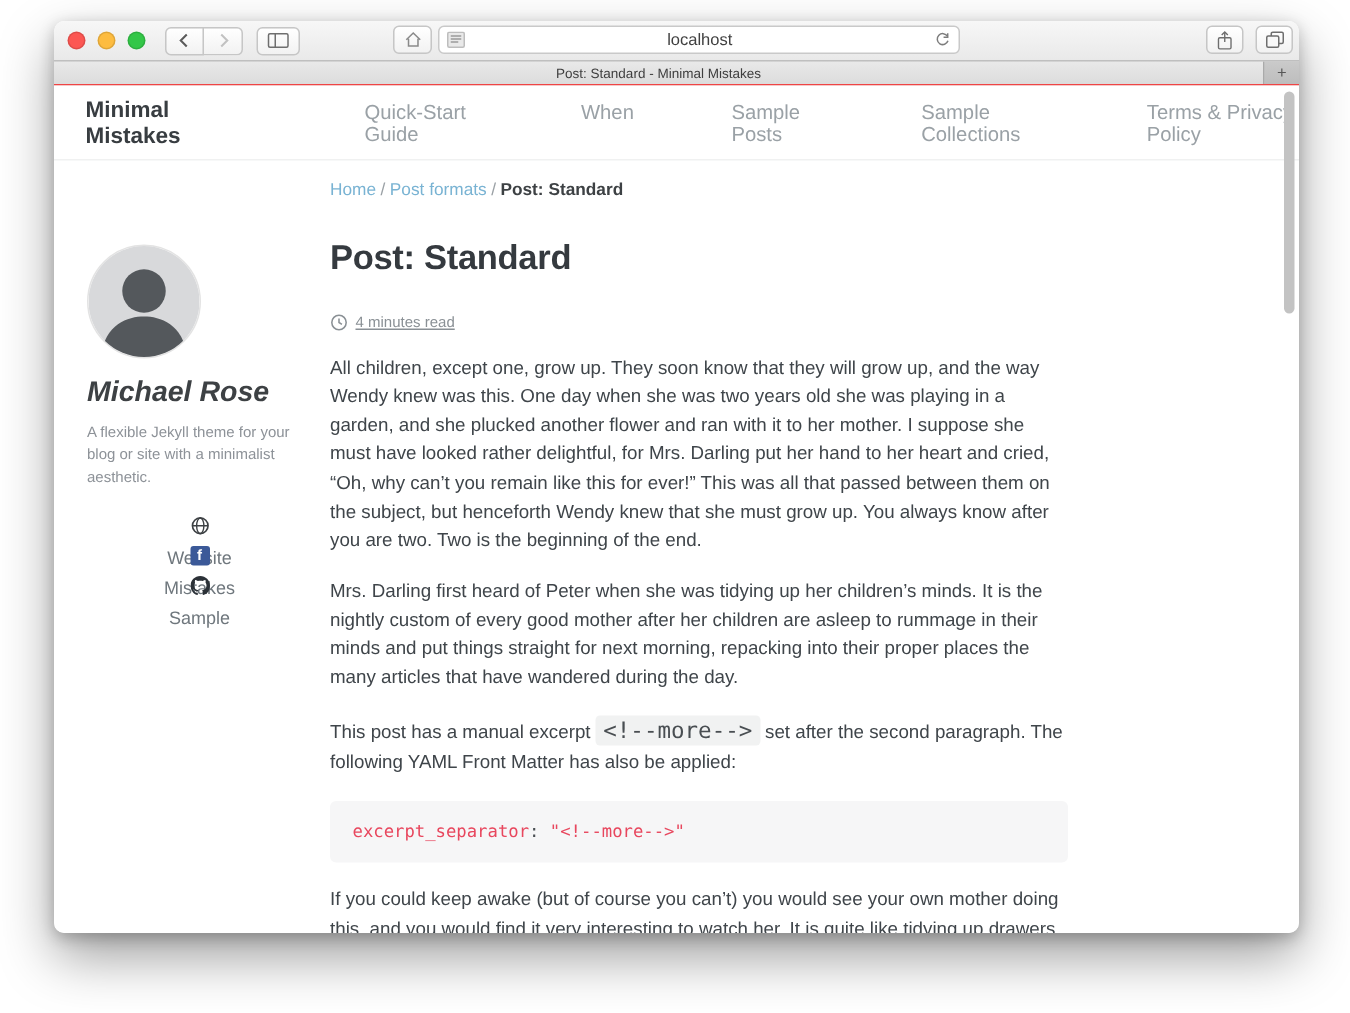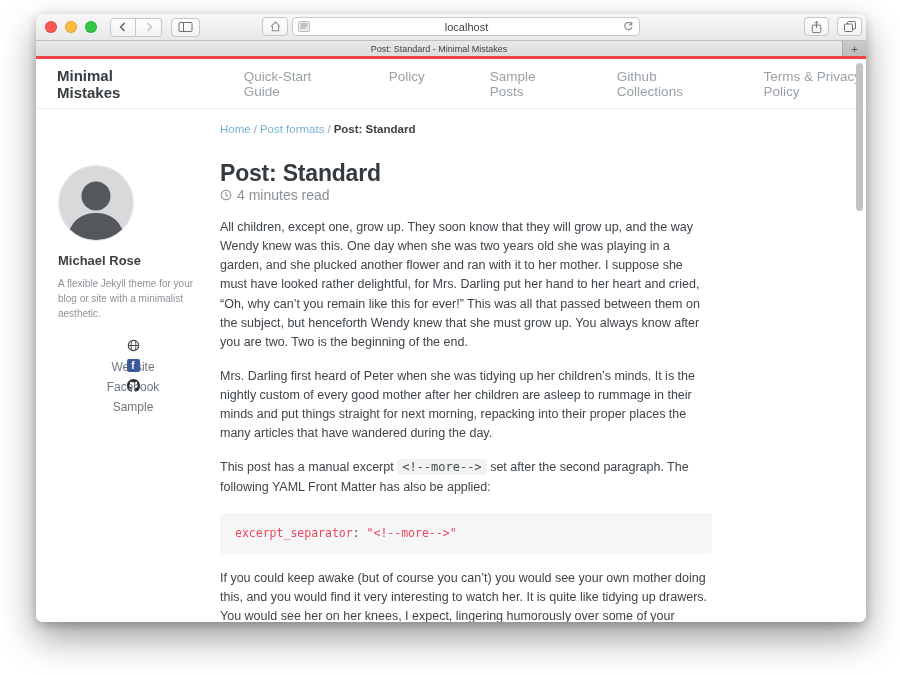--- a/index.html
+++ b/index.html
@@ -20,52 +20,52 @@
   .navgroup .chrome-btn:last-child{border-radius:0 4px 4px 0;border-left:none;}
   .sidebar-toggle{width:29px;margin-left:9px;}
   .home-btn{position:absolute;left:226px;top:3px;width:26px;}
   .url-field{position:absolute;left:256px;top:3px;width:348px;height:19px;box-sizing:border-box;
              background:#fff;border:1px solid #c9c9c9;border-radius:4px;display:flex;align-items:center;}
   .url-text{flex:1;text-align:center;font-size:11px;color:#404040;}
   .reader-icon{margin-left:5px;display:flex;}
   .refresh-icon{margin-right:5px;display:flex;}
   .share-btn{position:absolute;right:37px;top:3px;width:25px;}
   .tabs-btn{position:absolute;right:4px;top:3px;width:25px;}
-  .tabbar{height:15px;border-bottom:3px solid #ef4444;display:flex;background:#c6c6c6;}
+  .tabbar{height:15px;border-bottom:1px solid #ef4444;display:flex;background:#c6c6c6;}
   .active-tab{flex:1;background:linear-gradient(#e9e9e9,#dcdcdc);border-right:1px solid #aaaaaa;
               display:flex;align-items:center;justify-content:center;}
   .tab-title{font-size:9px;color:#3e3e3e;}
   .newtab{width:23px;background:linear-gradient(#cacaca,#bdbdbd);display:flex;align-items:center;
           justify-content:center;font-size:11px;color:#565656;}
   
   .page{height:565px;background:#fff;position:relative;overflow:hidden;}
   .scroll-thumb{position:absolute;top:4px;right:3px;width:7px;height:148px;border-radius:4px;background:#c3c3c3;}
   .masthead{height:49px;border-bottom:1px solid #f0f1f1;display:flex;align-items:center;padding-left:21px;}
   .brand{font-size:15px;font-weight:bold;color:#383d41;}
   .nav{display:flex;gap:25px;margin-left:41px;font-size:13.5px;color:#9aa1a6;}
   .nav span{cursor:default;margin-left:40px;}
   .content{display:flex;padding:12px 0 0 22px;}
   .side{width:150px;flex:none;margin-top:44px;}
   .avatar{width:74px;height:74px;border-radius:50%;overflow:hidden;border:1px solid #e3e3e3;}
-  .author-name{margin-top:12px;font-size:13px;font-weight:700;color:#3d4144;}
+  .author-name{margin-top:12px;font-size:19px;font-weight:700;color:#3d4144;font-style:italic;}
   .bio{margin-top:8px;font-size:10px;line-height:1.5;color:#8d9298;width:140px;}
   .slinks{margin-top:18px;}
   .slink{display:flex;align-items:center;gap:8px;height:20px;font-size:12px;color:#6f777d;flex-direction:column;}
   .sicon{width:13px;height:13px;flex:none;display:flex;align-items:center;justify-content:center;}
   .fb-badge{width:13px;height:13px;background:#3b5998;border-radius:2px;color:#fff;font-weight:bold;
             font-size:10px;display:flex;align-items:center;justify-content:center;line-height:1;}
   .main{width:492px;margin-left:12px;font-size:12.5px;color:#3f454a;}
   .breadcrumb{font-size:11.5px;color:#90969b;margin-top:2px;}
   .crumb-link{color:#79b3d3;}
   .crumb-sep{color:#9aa0a5;padding:0 3px;}
   .crumb-current{font-weight:bold;color:#3d4144;}
   .post-title{margin-top:25px;font-size:23px;font-weight:bold;color:#353a3f;letter-spacing:-.2px;}
-  .meta{margin-top:0;display:flex;align-items:center;gap:5px;font-size:14px;color:#8a9095;}
+  .meta{margin-top:24px;display:flex;align-items:center;gap:5px;font-size:10px;color:#8a9095;text-decoration:underline;}
   .para{margin:15px 0 0;line-height:1.53;}
-  .inline-code{font-family:"DejaVu Sans Mono","Liberation Mono",monospace;font-size:12px;background:#f1f2f2;
+  .inline-code{font-family:"DejaVu Sans Mono","Liberation Mono",monospace;font-size:15px;background:#f1f2f2;
                padding:1px 5px;border-radius:3px;color:#494e52;}
   .codeblock{margin-top:16px;background:#f6f6f7;border-radius:4px;padding:13px 15px;
              font-family:"DejaVu Sans Mono","Liberation Mono",monospace;font-size:11.5px;line-height:1.3;}
   .code-key{color:#e8475e;}
   .code-colon{color:#494e52;}
   .code-value{color:#e8475e;}
 </style>
 </head>
 <body>
 
@@ -140,23 +140,23 @@
       <div class="newtab">+</div>
     </div>
 
     <div class="page">
       <div class="scroll-thumb"></div>
 
       <div class="masthead">
         <span class="brand">Minimal Mistakes</span>
         <div class="nav">
           <span>Quick-Start Guide</span>
-          <span>Policy</span>
+          <span>When</span>
           <span>Sample Posts</span>
-          <span>Github Collections</span>
+          <span>Sample Collections</span>
           <span>Terms &amp; Privacy Policy</span>
         </div>
       </div>
 
       <div class="content">
 
         <div class="side">
           <div class="avatar">
             <svg width="74" height="74" viewBox="0 0 74 74">
               <rect width="74" height="74" fill="#d8d9db"></rect>
@@ -174,21 +174,21 @@
                     <ellipse cx="7" cy="7" rx="2.6" ry="5.6" fill="none" stroke="#3d4144" stroke-width="1"></ellipse>
                     <line x1="1.4" y1="7" x2="12.6" y2="7" stroke="#3d4144" stroke-width="1"></line>
                   </svg>
               </span>
               <span>Website</span>
             </div>
             <div class="slink">
               <span class="sicon">
                 <span class="fb-badge">f</span>
               </span>
-              <span>Facebook</span>
+              <span>Mistakes</span>
             </div>
             <div class="slink">
               <span class="sicon">
                 <svg width="13" height="13" viewBox="0 0 16 16">
                     <path fill="#2b3137" d="M8 0C3.58 0 0 3.58 0 8c0 3.54 2.29 6.53 5.47 7.59.4.07.55-.17.55-.38 0-.19-.01-.82-.01-1.49-2.01.37-2.53-.49-2.69-.94-.09-.23-.48-.94-.82-1.13-.28-.15-.68-.52-.01-.53.63-.01 1.08.58 1.23.82.72 1.21 1.87.87 2.33.66.07-.52.28-.87.51-1.07-1.78-.2-3.64-.89-3.64-3.95 0-.87.31-1.59.82-2.15-.08-.2-.36-1.02.08-2.12 0 0 .67-.21 2.2.82.64-.18 1.32-.27 2-.27s1.36.09 2 .27c1.53-1.04 2.2-.82 2.2-.82.44 1.1.16 1.92.08 2.12.51.56.82 1.27.82 2.15 0 3.07-1.87 3.75-3.65 3.95.29.25.54.73.54 1.48 0 1.07-.01 1.93-.01 2.2 0 .21.15.46.55.38A8.01 8.01 0 0 0 16 8c0-4.42-3.58-8-8-8z"></path>
                   </svg>
               </span>
               <span>Sample</span>
             </div>
           </div>

